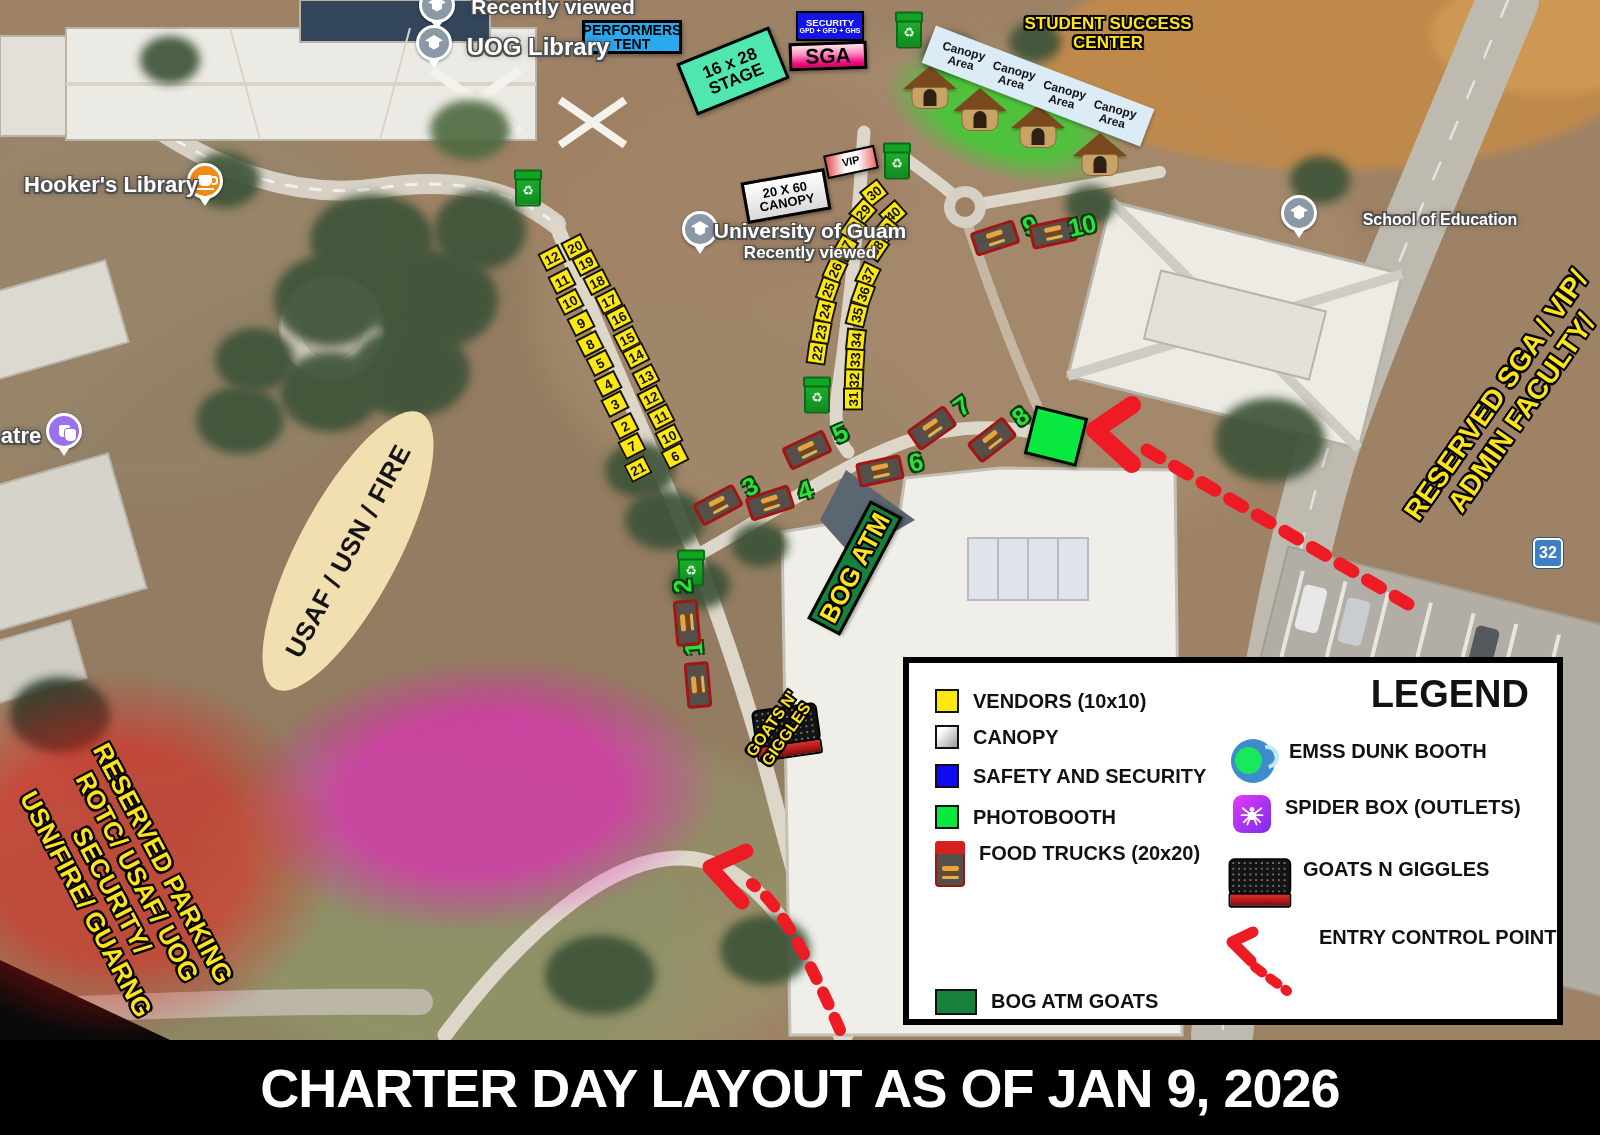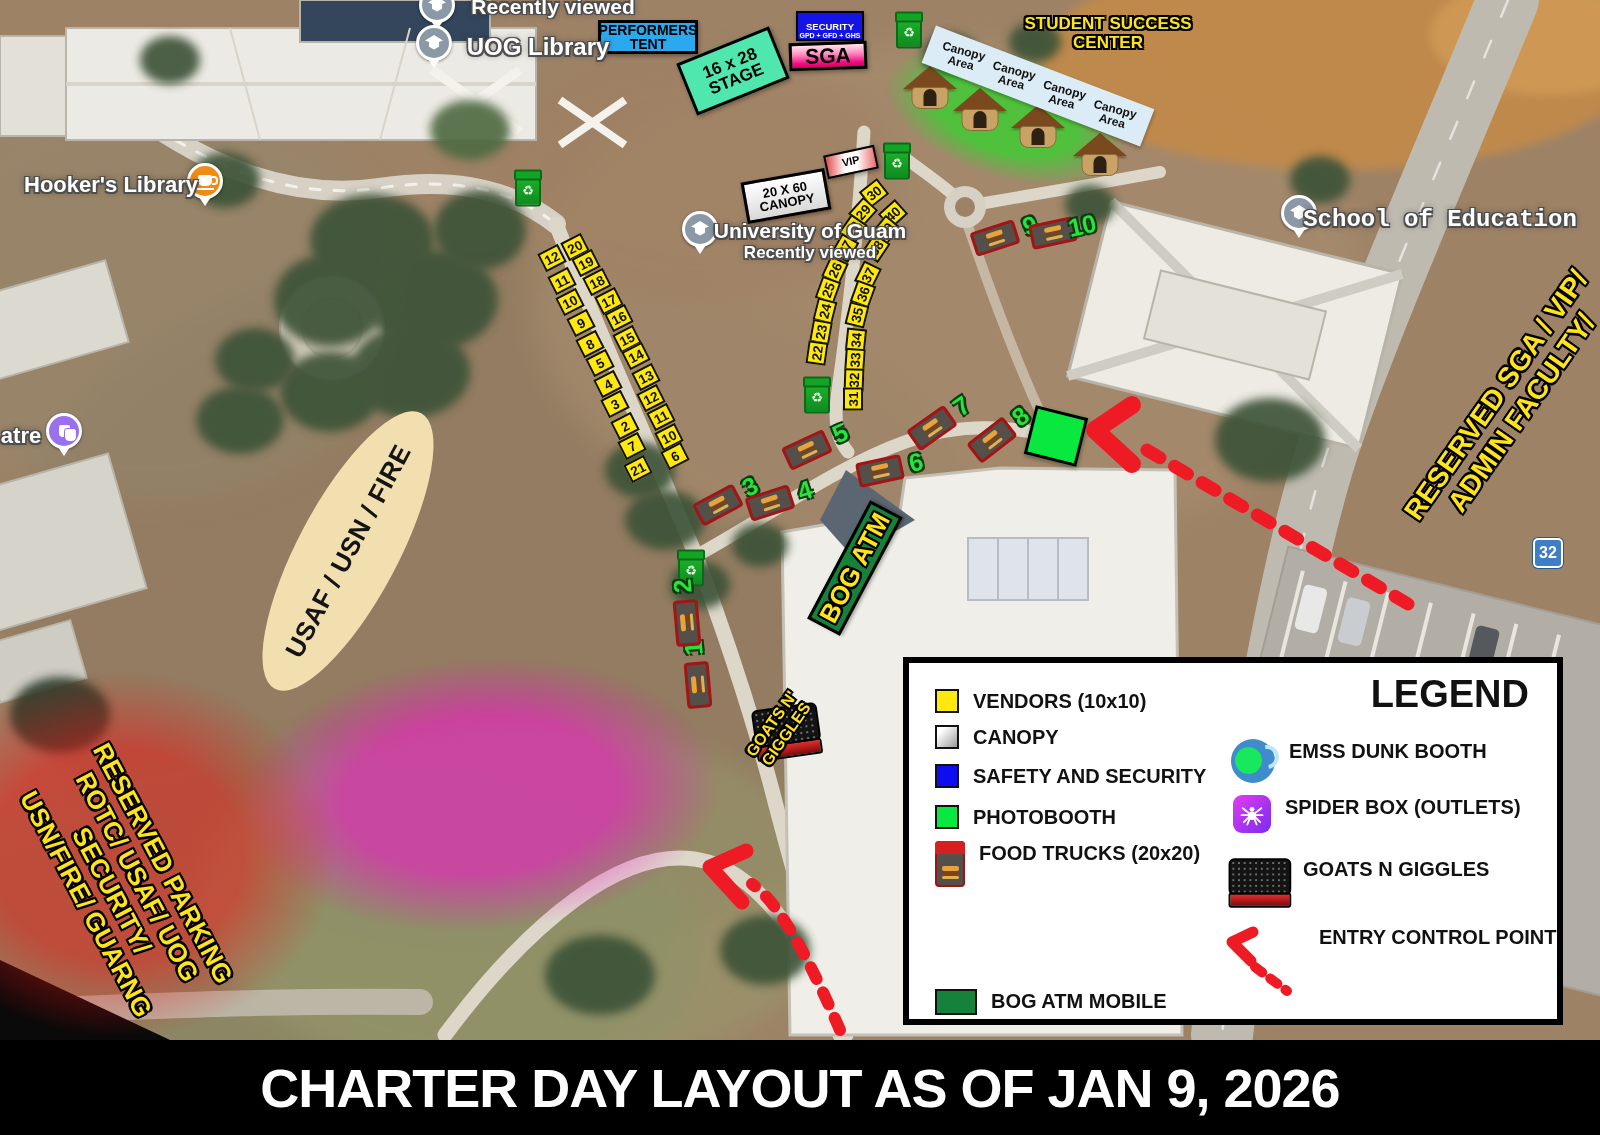--- a/index.html
+++ b/index.html
@@ -236,29 +236,29 @@
       <div class="mk mk-hut" style="left: 1100px; top: 155px; width: 50px; height: 44px; transform: translate(-50%, -50%) rotate(0deg);">
         <div class="hut-roof"></div>
         <div class="hut-wall"></div>
         <div class="hut-door"></div>
       </div>
       <div class="mk mk-bin" style="left: 909px; top: 32px; width: 26px; height: 33px; transform: translate(-50%, -50%) rotate(0deg);">♻</div>
       <div class="mk mk-bin" style="left: 897px; top: 163px; width: 26px; height: 33px; transform: translate(-50%, -50%) rotate(0deg);">♻</div>
       <div class="mk mk-bin" style="left: 528px; top: 190px; width: 26px; height: 33px; transform: translate(-50%, -50%) rotate(0deg);">♻</div>
       <div class="mk mk-bin" style="left: 817px; top: 397px; width: 26px; height: 33px; transform: translate(-50%, -50%) rotate(0deg);">♻</div>
       <div class="mk mk-bin" style="left: 691px; top: 570px; width: 26px; height: 33px; transform: translate(-50%, -50%) rotate(0deg);">♻</div>
-      <div class="mk mk-box" style="left: 648px; top: 37px; width: 100px; height: 34px; transform: translate(-50%, -50%) rotate(0deg); background: rgb(42, 169, 239); border-width: 3px; color: rgb(0, 0, 0);">
+      <div class="mk mk-box" style="left: 632px; top: 37px; width: 100px; height: 34px; transform: translate(-50%, -50%) rotate(0deg); background: rgb(42, 169, 239); border-width: 3px; color: rgb(0, 0, 0);">
         <span style="font-size: 14px;">PERFORMERS</span>
         <span style="font-size: 14px;">TENT</span>
       </div>
       <div class="mk mk-box" style="left: 733px; top: 71px; width: 100px; height: 56px; transform: translate(-50%, -50%) rotate(-22deg); background: rgb(79, 231, 174); border-width: 3px; color: rgb(0, 0, 0);">
         <span style="font-size: 17px;">16 x 28</span>
         <span style="font-size: 17px;">STAGE</span>
       </div>
-      <div class="mk mk-box" style="left: 830px; top: 26px; width: 68px; height: 30px; transform: translate(-50%, -50%) rotate(0deg); background: rgb(20, 20, 230); border-width: 2px; color: rgb(255, 255, 255); justify-content: flex-end;">
+      <div class="mk mk-box" style="left: 830px; top: 26px; width: 68px; height: 30px; transform: translate(-50%, -50%) rotate(0deg); background: rgb(20, 20, 230); border-width: 2px; color: rgb(255, 255, 255);">
         <span style="font-size: 9.5px;">SECURITY</span>
         <span style="font-size: 7px;">GPD + GFD + GHS</span>
       </div>
       <div class="mk mk-box" style="left: 828px; top: 56px; width: 78px; height: 28px; transform: translate(-50%, -50%) rotate(-2deg); background: linear-gradient(rgb(255, 227, 239) 0%, rgb(255, 143, 192) 40%, rgb(240, 15, 133) 80%, rgb(216, 0, 95) 100%); border-width: 3px; color: rgb(0, 0, 0);">
         <span style="font-size: 21px;">SGA</span>
       </div>
       <div class="mk mk-box" style="left: 786px; top: 196px; width: 85px; height: 42px; transform: translate(-50%, -50%) rotate(-10deg); background: linear-gradient(rgb(255, 255, 255), rgb(217, 217, 217)); border-width: 3px; color: rgb(0, 0, 0);">
         <span style="font-size: 13px;">20 X 60</span>
         <span style="font-size: 13px;">CANOPY</span>
       </div>
@@ -477,21 +477,21 @@
         <div style="font-size: 21px;">University of Guam</div>
         <div style="font-size: 17px;">Recently viewed</div>
       </div>
       <div class="mk mk-pinwrap" style="left: 1299px; top: 216px; width: 34px; height: 44px; transform: translate(-50%, -50%) rotate(0deg);">
         <div class="pin-c" style="background: rgb(139, 153, 166);">
           <div class="pi-school"></div>
         </div>
         <div class="pin-tip"></div>
       </div>
       <div class="mk mk-bigtext maps-label" style="left: 1440px; top: 220px; transform: translate(-50%, -50%) rotate(0deg); width: auto; height: auto;">
-        <div style="font-size: 24px; font-family: Liberation Mono, monospace;">School of Education</div>
+        <div style="font-size: 16px;">School of Education</div>
       </div>
       <div class="mk mk-badge32" style="left: 1548px; top: 553px; width: 30px; height: 30px; transform: translate(-50%, -50%) rotate(0deg);">32</div>
     </div>
 
   <svg id="arrows" width="1600" height="1135" viewBox="0 0 1600 1135">
     <g stroke="#ee1b24" fill="none" stroke-linecap="round" stroke-linejoin="round">
       <path d="M1408,604 L1140,446" stroke-width="13" stroke-dasharray="15 17"></path>
       <polyline points="1132,464 1095,430 1132,405" stroke-width="18"></polyline>
       <path d="M840,1030 C806,952 778,902 752,884" stroke-width="12" stroke-dasharray="13 15"></path>
       <polyline points="742,902 710,867 746,851" stroke-width="15"></polyline>
@@ -522,21 +522,21 @@
         <div class="burger">
             <i class="b-top"></i>
             <i class="b-mid"></i>
             <i class="b-bot"></i>
           </div>
       </div>
       <span class="lg-label">FOOD TRUCKS (20x20)</span>
     </div>
     <div class="lg-row" style="left:26px;top:326px">
       <div class="lg-swatch sw-bog"></div>
-      <span class="lg-label">BOG ATM MOBILE</span>
+      <span class="lg-label">BOG ATM GOATS</span>
     </div>
 
     <div class="lg-row" style="left:322px;top:76px">
       <div class="lgi-dunk"></div>
       <span class="lg-label">EMSS DUNK BOOTH</span>
     </div>
     <div class="lg-row" style="left:324px;top:132px">
       <div class="lgi-spider">
         <svg width="28" height="28" viewBox="0 0 24 24">
           <g stroke="#ffffff" stroke-width="1.6" fill="none" stroke-linecap="round">

